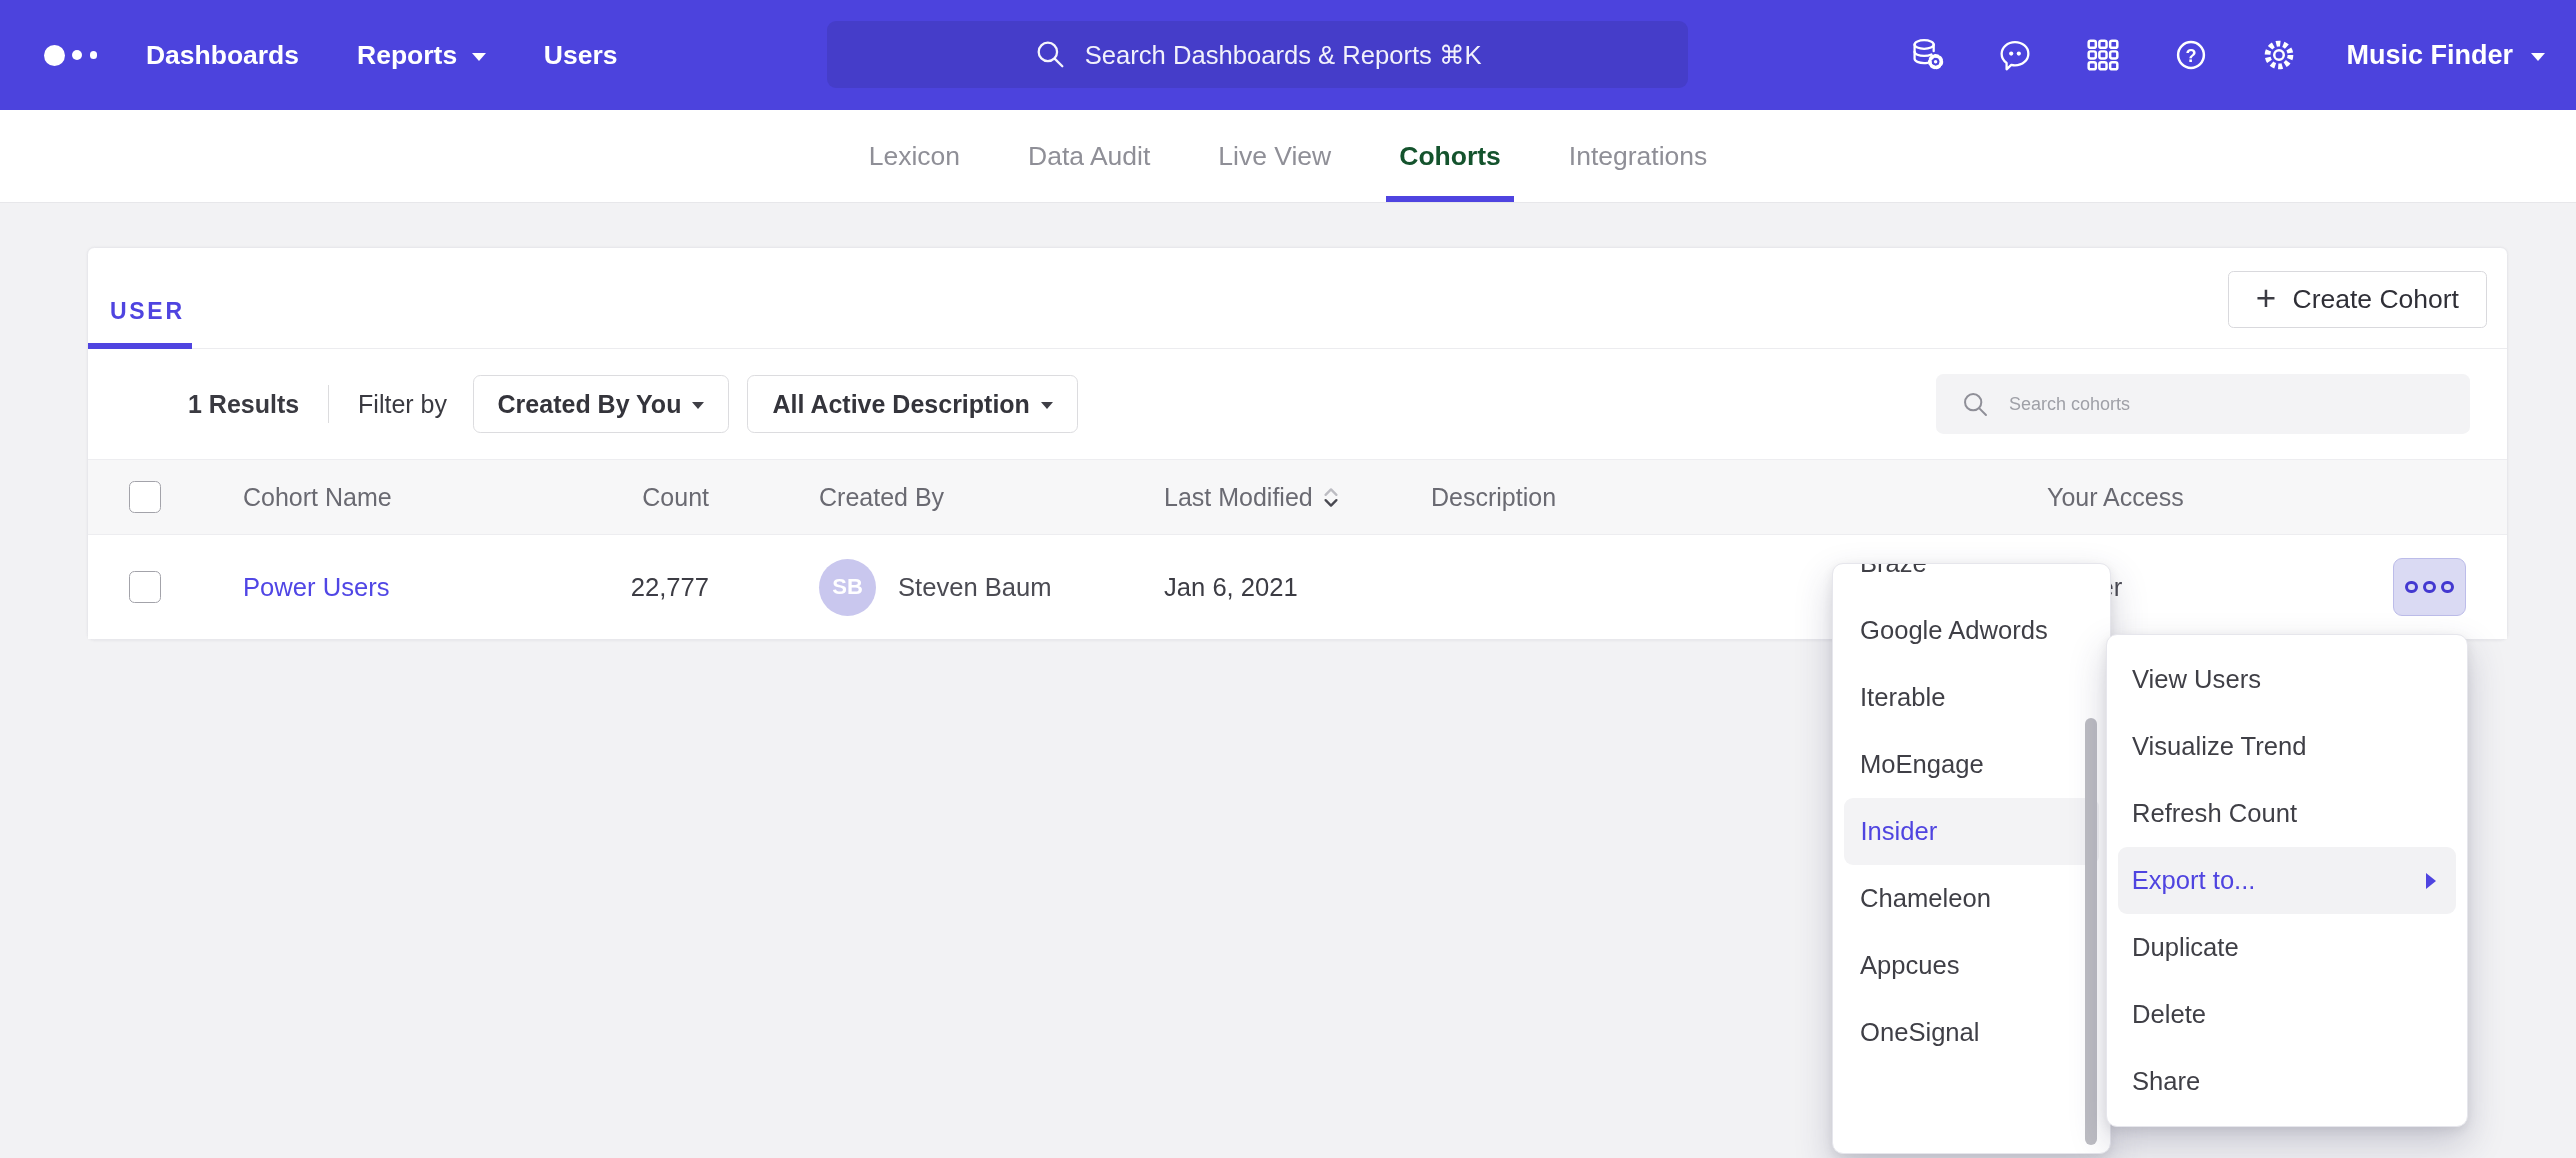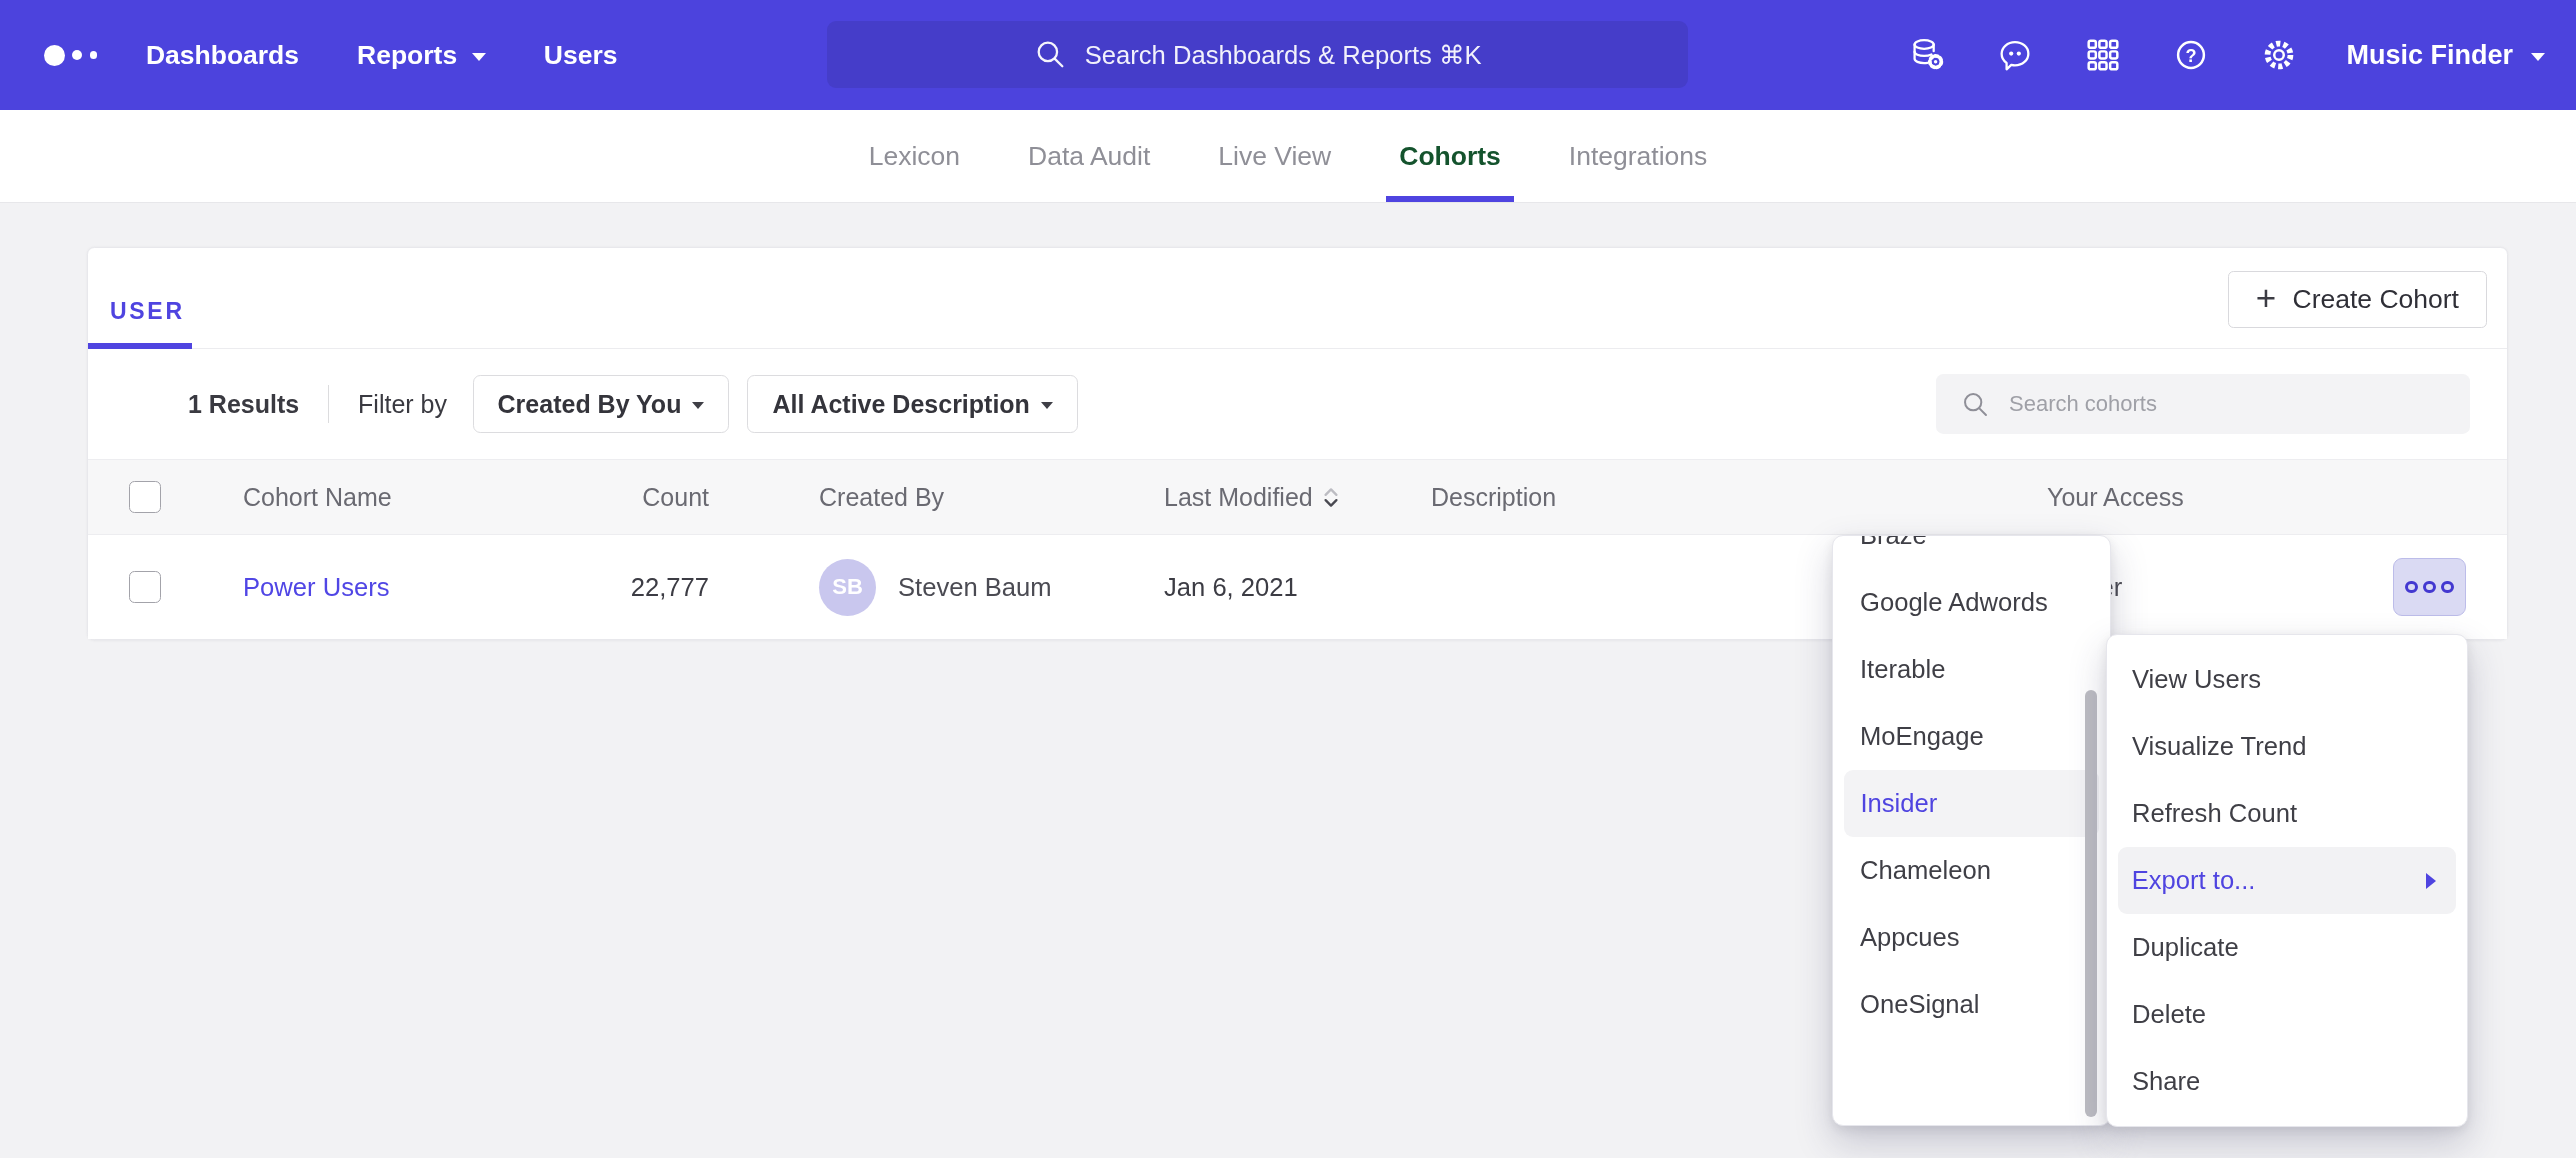--- a/index.html
+++ b/index.html
@@ -82,21 +82,21 @@
   .dd + .dd { margin-left: 18px; }
   .dd .dd-lbl { font-size: 25px; font-weight: 600; color: #34343b; }
   .caret-down-d { width:0; height:0; border-left:6.4px solid transparent; border-right:6.4px solid transparent; border-top:7.3px solid #3f3f46; margin-top: 2.7px; }
   .cohort-search {
     position: absolute; right: 37px; top: 25px; width: 534px; height: 60px;
     background: #f3f3f5; border-radius: 7.3px; display: flex; align-items: center;
     padding-left: 24px; gap: 18px;
   }
   .cohort-search input {
     border: none; background: transparent; outline: none; flex: 1;
-    font-family: "Liberation Sans", sans-serif; font-size: 22px; color: #3c3c44;
+    font-family: "Liberation Sans", sans-serif; font-size: 18px; color: #3c3c44;
   }
   .cohort-search input::placeholder { color: #9fa0a7; }
 
   
   .thead {
     height: 76px; background: #f7f7f8; border-top: 0.9px solid #ededf0; border-bottom: 0.9px solid #ededf0;
     display: flex; align-items: center; font-size: 25px; color: #6a6a72;
   }
   .trow { height: 104px; display: flex; align-items: center; font-size: 25.6px; background: #fff; }
   .col-check { width: 155px; padding-left: 41px; }
@@ -124,21 +124,21 @@
     display: flex; align-items: center; justify-content: center; gap: 5.5px; cursor: pointer;
   }
   .more-btn .oo { width: 12.8px; height: 12.8px; border: 3.7px solid #4338d0; border-radius: 50%; }
 
   
   .menu {
     position: absolute; background: #fff; border: 0.9px solid #e6e6ec; border-radius: 11px;
     box-shadow: 0 16.4px 37px rgba(50,50,93,.22), 0 3.7px 11px rgba(0,0,0,.08);
     z-index: 20; font-size: 25.6px; color: #3f3f46;
   }
-  .submenu { left: 1832px; top: 535px; width: 279px; height: 591px; overflow: hidden; padding-bottom: 20px; }
+  .submenu { left: 1832px; top: 563px; width: 279px; height: 591px; overflow: hidden; padding-bottom: 20px; }
   .ctxmenu { left: 2106px; top: 634px; width: 362px; height: 493px; padding: 11px 0 12px; }
   .mi { height: 67px; display: flex; align-items: center; padding-left: 25px; cursor: pointer; }
   .submenu .mi { padding-left: 27px; }
   .mi.clip { margin-top: -34px; }
   .mi.hl {
     margin: 0 11px; border-radius: 9px; background: #f2f2f4; color: #4f44e0; padding-left: 13.7px;
   }
   .submenu .mi.hl { background: #f3f3f5; padding-left: 16.4px; }
   .mi.hl.with-arrow { justify-content: space-between; padding-right: 20px; }
   .caret-right { width:0; height:0; border-top:8.2px solid transparent; border-bottom:8.2px solid transparent; border-left:10px solid #4f44e0; }

